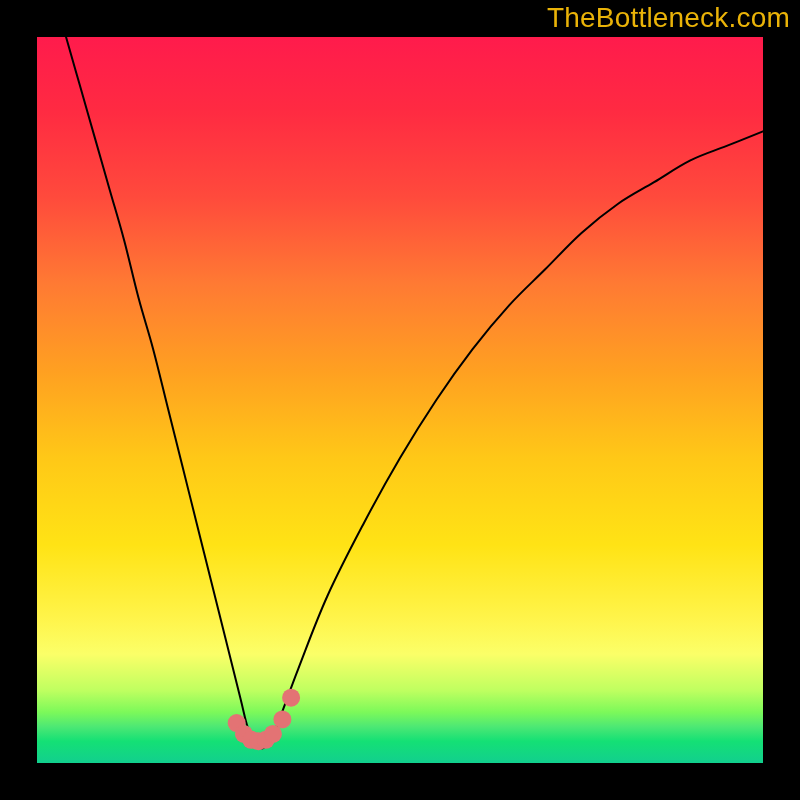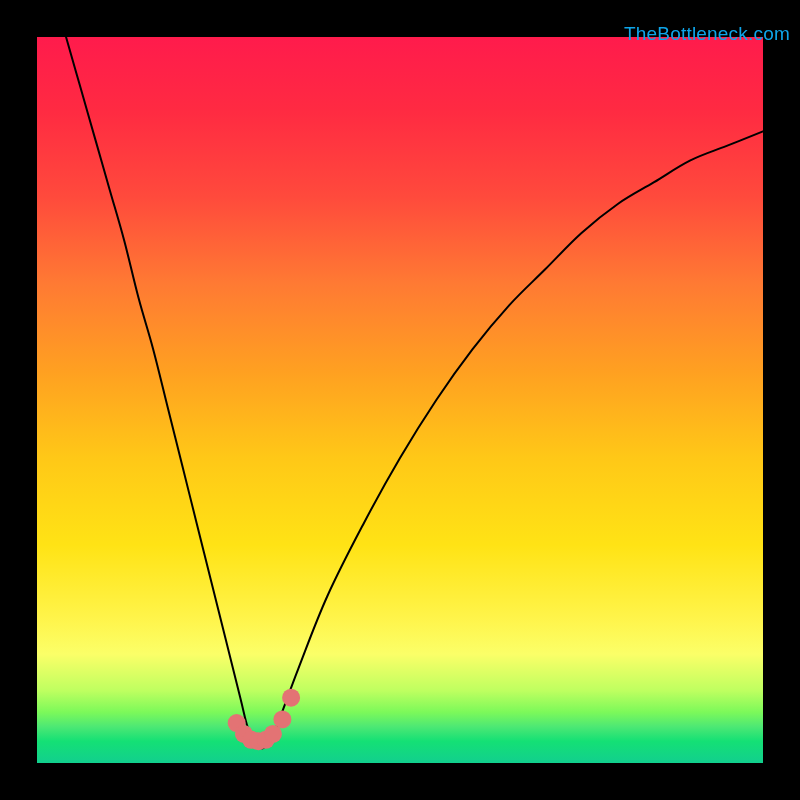--- a/index.html
+++ b/index.html
@@ -43,24 +43,24 @@
   svg.overlay {
     position: absolute;
     left: 37px;
     top: 37px;
     width: 726px;
     height: 726px;
     overflow: visible;
   }
   .watermark {
     position: absolute;
-    top: 23px;
+    top: 2px;
     right: 10px;
-    color: #0ea5e9;
-    font-size: 19px;
+    color: #eab308;
+    font-size: 28px;
     font-weight: 500;
     letter-spacing: 0.2px;
   }
 </style>
 </head>
 <body>
 
 <div class="stage">
   <div class="plot"></div>
   <svg class="overlay" viewBox="0 0 726 726">

